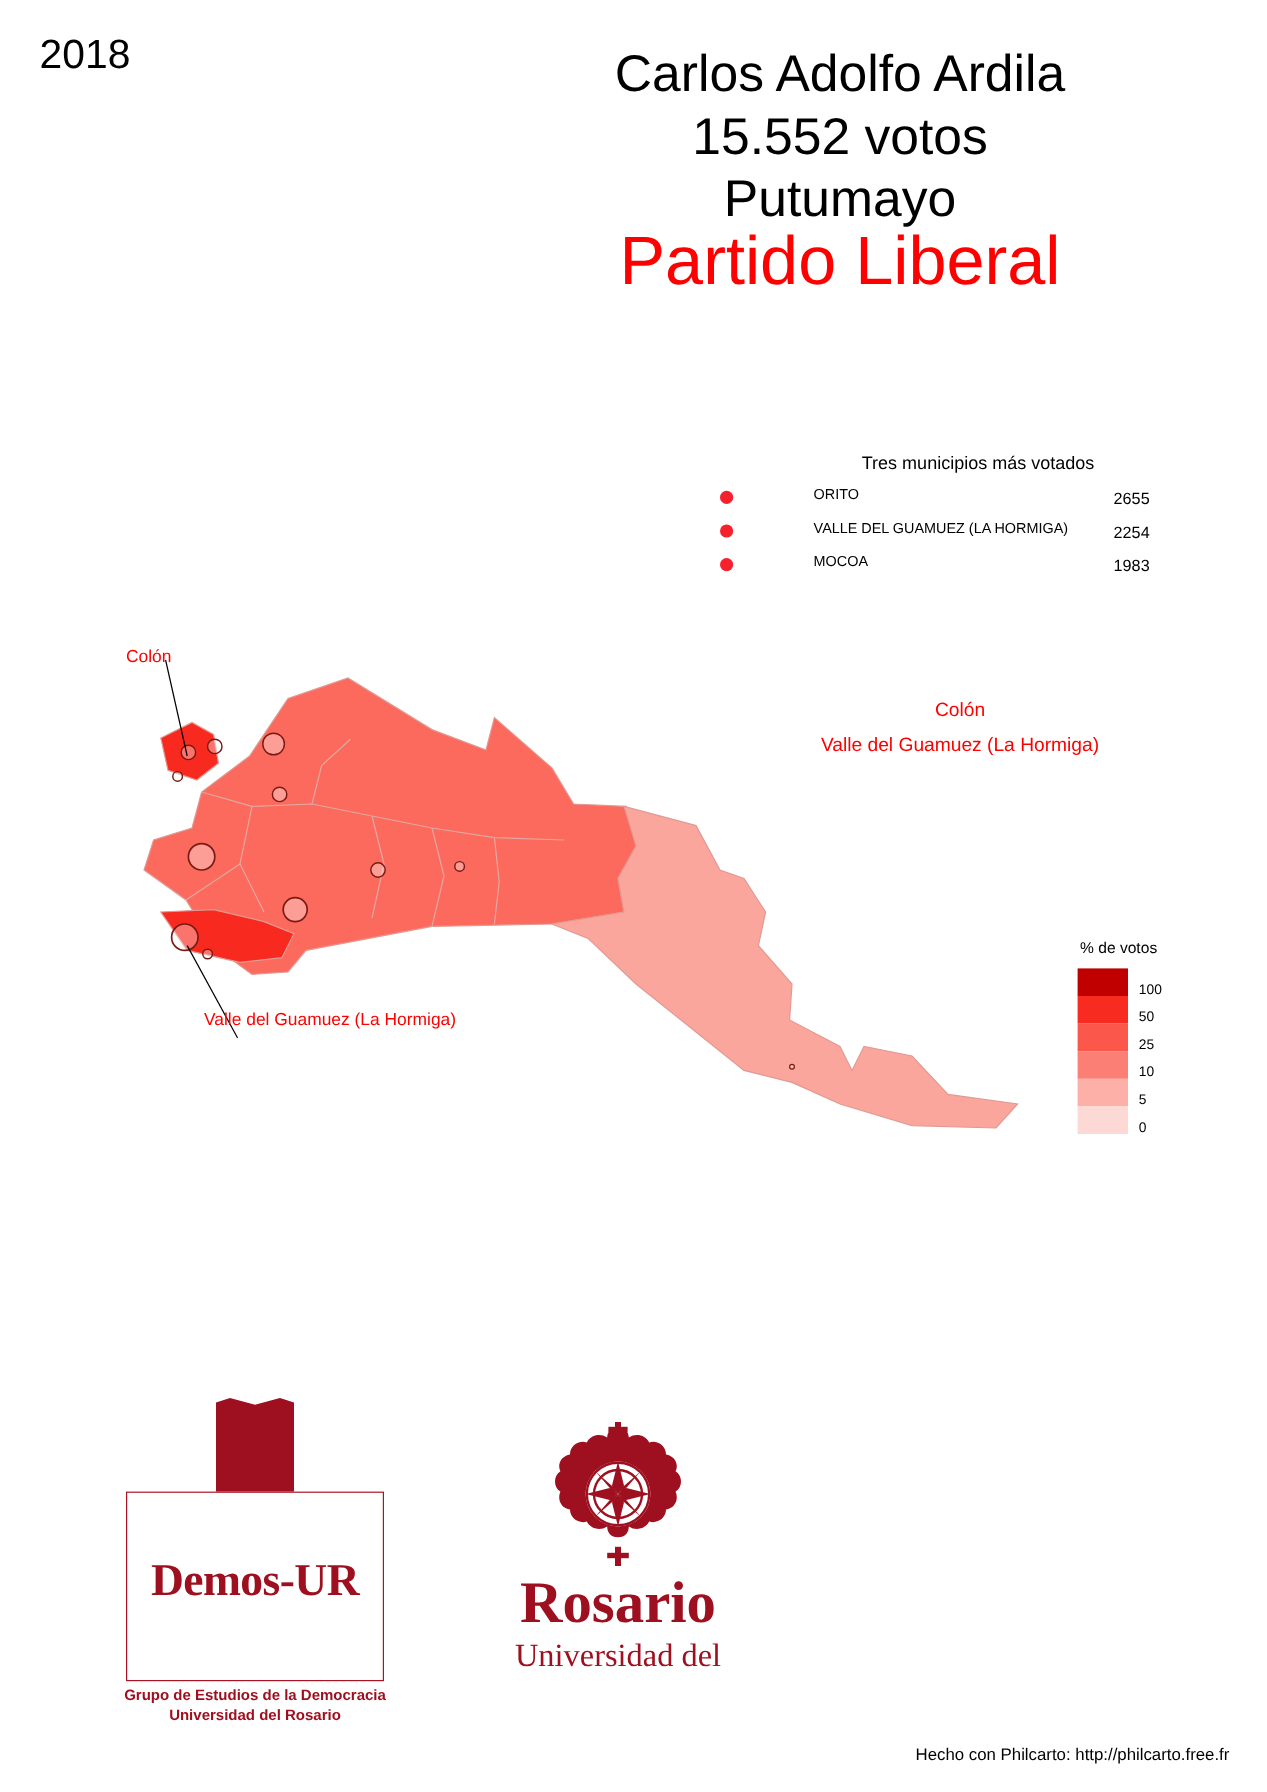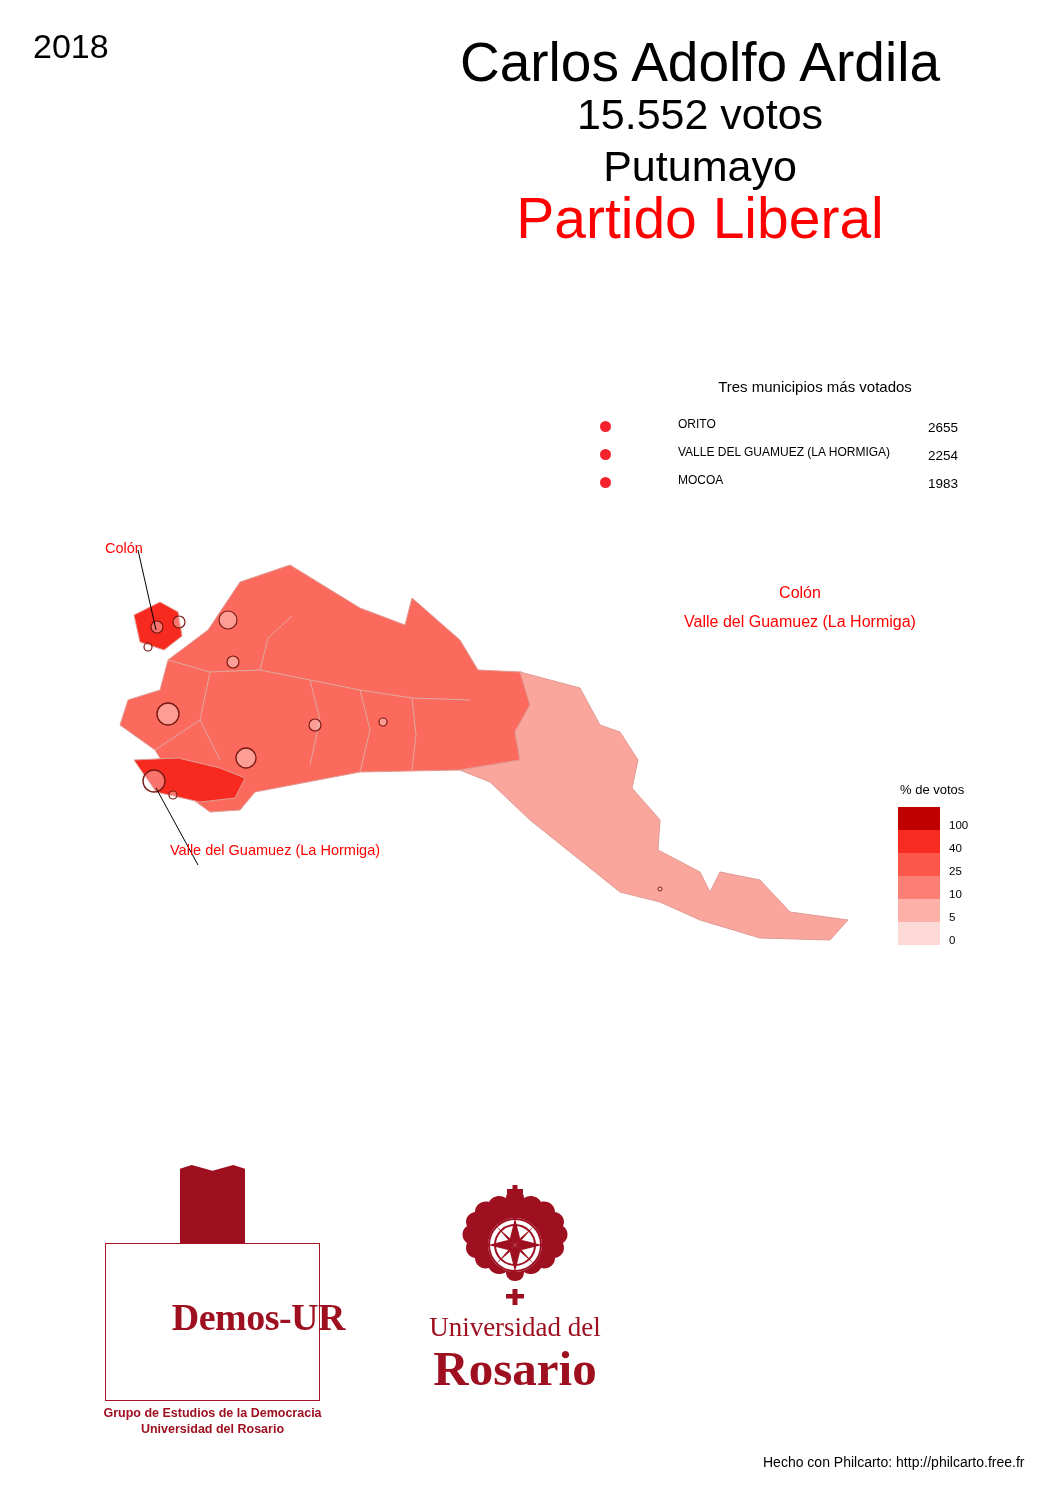--- a/index.html
+++ b/index.html
@@ -26,21 +26,21 @@
     letter-spacing: 0px;
   }
   #title-block {
     position: absolute;
     left: 390px;
     top: 36px;
     width: 620px;
     text-align: center;
   }
   #candidate-name {
-    font-size: 55px;
+    font-size: 43px;
     line-height: 52px;
     white-space: nowrap;
     text-align: center;
   }
   #votes {
     font-size: 43px;
     line-height: 52px;
   }
   #department {
     font-size: 43px;
@@ -56,21 +56,21 @@
   #top-munis {
     position: absolute;
     left: 590px;
     top: 378px;
     width: 420px;
   }
   #top-munis-title {
     font-size: 15px;
     text-align: center;
     margin-left: 30px;
-    margin-bottom: 22px;
+    margin-bottom: 10px;
   }
   .muni-row {
     position: relative;
     height: 28px;
     font-size: 13px;
   }
   .muni-dot {
     position: absolute;
     left: 10px;
     top: 4px;
@@ -185,21 +185,21 @@
     width: 65px;
     height: 95px;
     background: #9e1020;
     clip-path: polygon(0% 4%, 18% 0%, 50% 6%, 82% 0%, 100% 4%, 100% 100%, 82% 93%, 50% 100%, 18% 93%, 0% 100%);
   }
   #demos-text {
     position: absolute;
     left: 0;
     top: 140px;
     width: 265px;
-    text-align: right;
+    text-align: center;
     font-family: "Liberation Serif", serif;
     font-weight: bold;
     font-size: 38px;
     color: #9e1020;
     letter-spacing: -0.5px;
   }
   #demos-caption {
     position: absolute;
     left: 0;
     top: 250px;
@@ -328,21 +328,21 @@
 
 <div id="legend">
   <div id="legend-title">% de votos</div>
 
   <div class="legend-row">
     <span class="legend-swatch" style="background:#c00000"></span>
     <span class="legend-label">100</span>
   </div>
   <div class="legend-row">
     <span class="legend-swatch" style="background:#f82b20"></span>
-    <span class="legend-label">40</span>
+    <span class="legend-label">50</span>
   </div>
   <div class="legend-row">
     <span class="legend-swatch" style="background:#fb574a"></span>
     <span class="legend-label">25</span>
   </div>
   <div class="legend-row">
     <span class="legend-swatch" style="background:#fb7f74"></span>
     <span class="legend-label">10</span>
   </div>
   <div class="legend-row">
@@ -388,17 +388,17 @@
       <path d="M94,41 L78,55 L75,60 L80,57 Z"></path>
       <path d="M56,79 L72,65 L75,60 L70,63 Z"></path>
 
       <rect x="72.5" y="0" width="5" height="14"></rect>
       <rect x="67" y="4" width="16" height="4.5"></rect>
 
       <rect x="72.5" y="104" width="5" height="16"></rect>
       <rect x="66" y="109" width="18" height="4.5"></rect>
     </g>
   </svg>
+  <div id="rosario-line2">Rosario</div>
   <div id="rosario-line1">Universidad del</div>
-  <div id="rosario-line2">Rosario</div>
 </div>
 
 <div id="philcarto">Hecho con Philcarto: http://philcarto.free.fr</div>
 
 </body></html>

